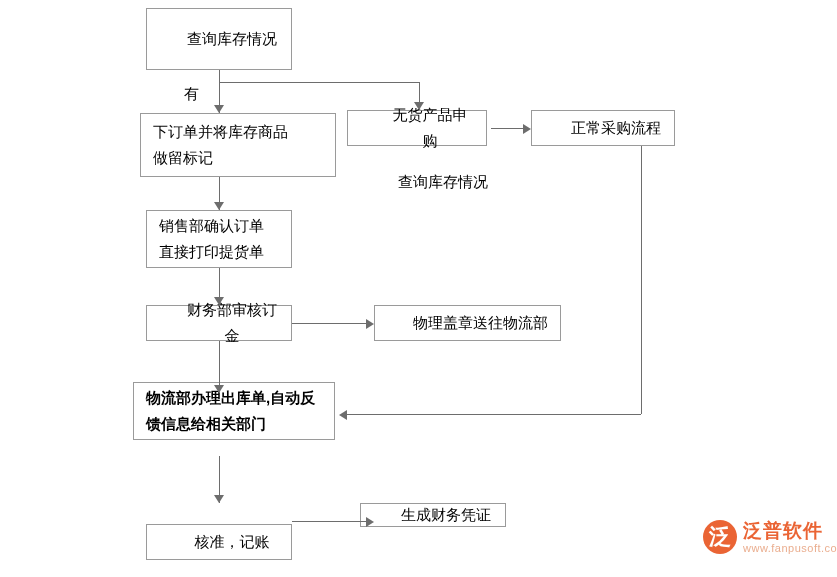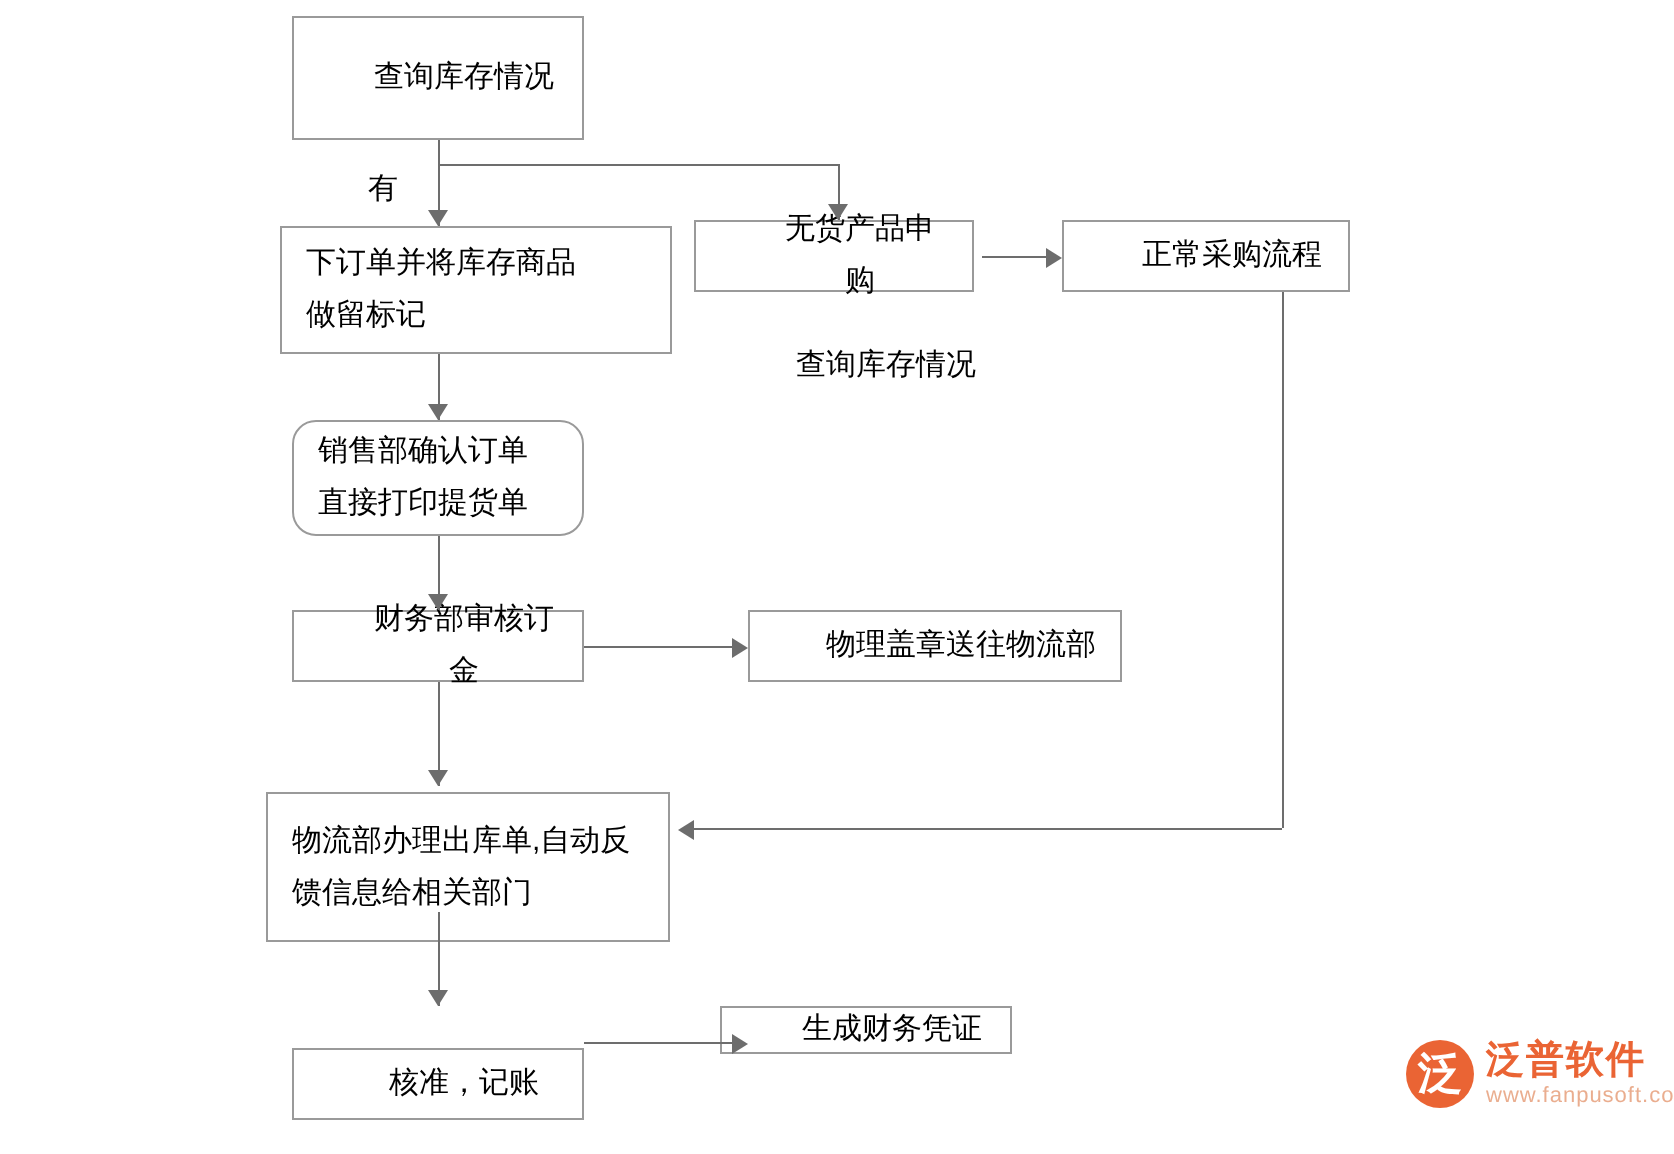--- a/index.html
+++ b/index.html
@@ -109,26 +109,26 @@
 </head>
 <body>
 
 <div id="canvas">
 
   <div class="node center" style="left:146px; top:8px; width:146px; height:62px;">查询库存情况</div>
 
   <div class="node" style="left:140px; top:113px; width:196px; height:64px;">下订单并将库存商品
 做留标记</div>
 
-  <div class="node" style="left:146px; top:210px; width:146px; height:58px;border-radius:12px;">销售部确认订单
+  <div class="node" style="left:146px; top:210px; width:146px; height:58px;">销售部确认订单
 直接打印提货单</div>
 
   <div class="node center" style="left:146px; top:305px; width:146px; height:36px;">财务部审核订金</div>
 
-  <div class="node" style="left:133px; top:396px; width:202px; height:75px;">物流部办理出库单,自动反
+  <div class="node" style="left:133px; top:382px; width:202px; height:58px;font-weight:bold;">物流部办理出库单,自动反
 馈信息给相关部门</div>
 
   <div class="node center" style="left:146px; top:524px; width:146px; height:36px;">核准，记账</div>
 
   <div class="node center" style="left:347px; top:110px; width:140px; height:36px;">无货产品申购</div>
 
   <div class="node center" style="left:531px; top:110px; width:144px; height:36px;">正常采购流程</div>
 
   <div class="node center" style="left:374px; top:305px; width:187px; height:36px;">物理盖章送往物流部</div>
 

